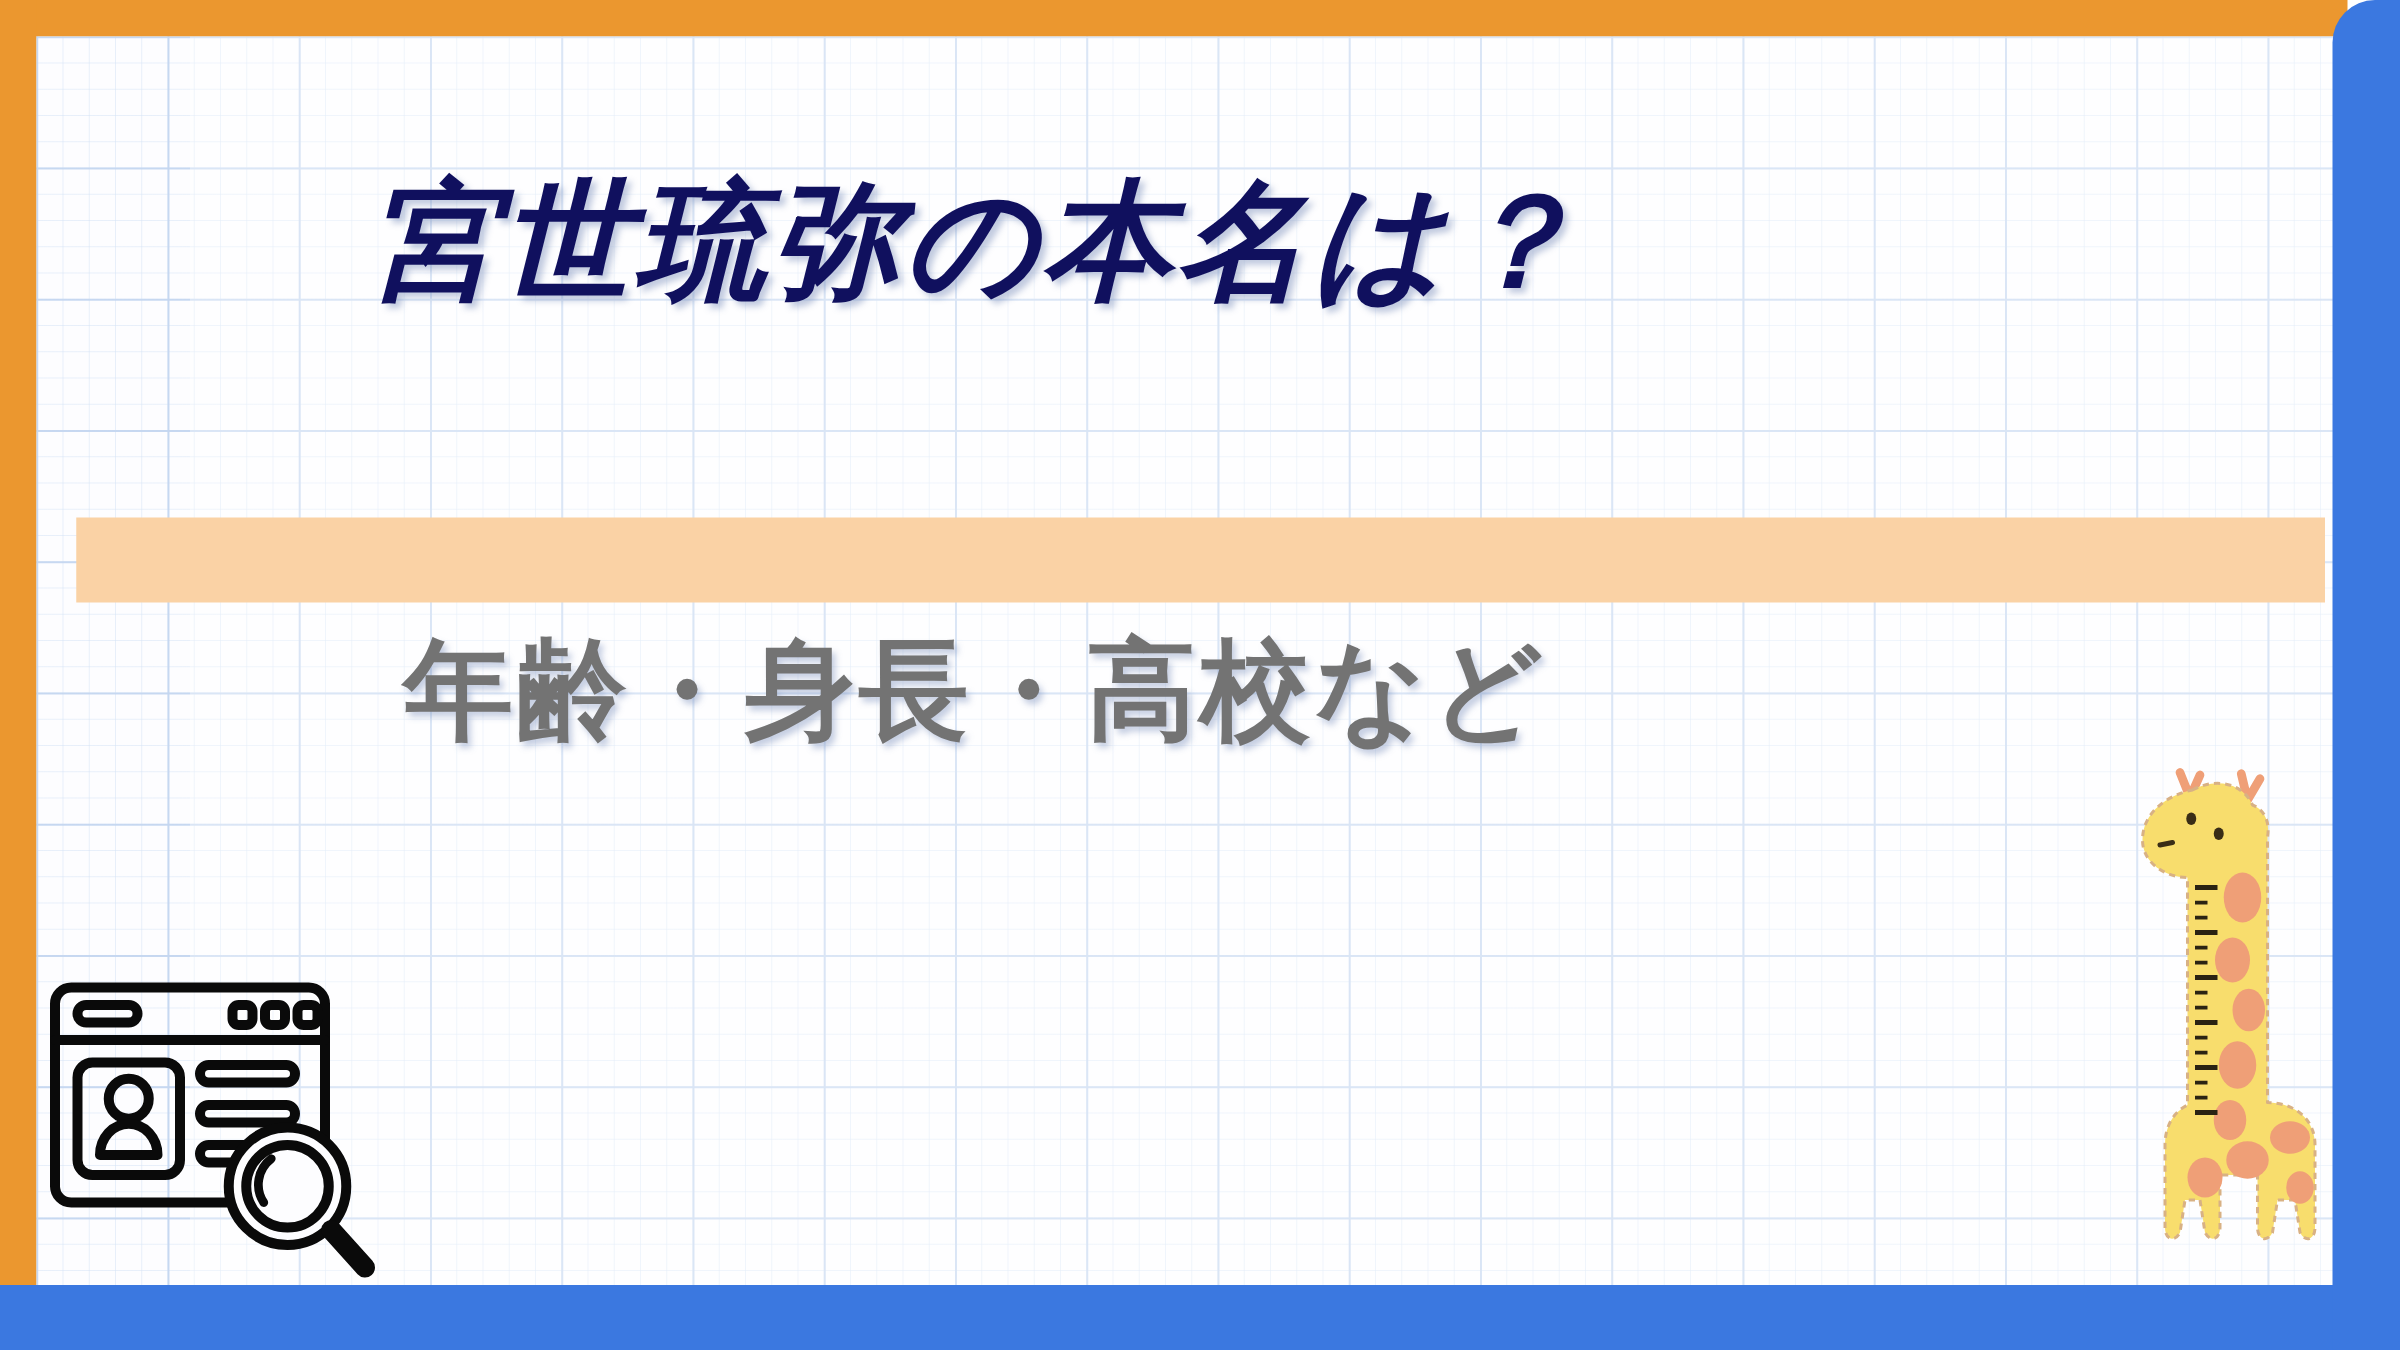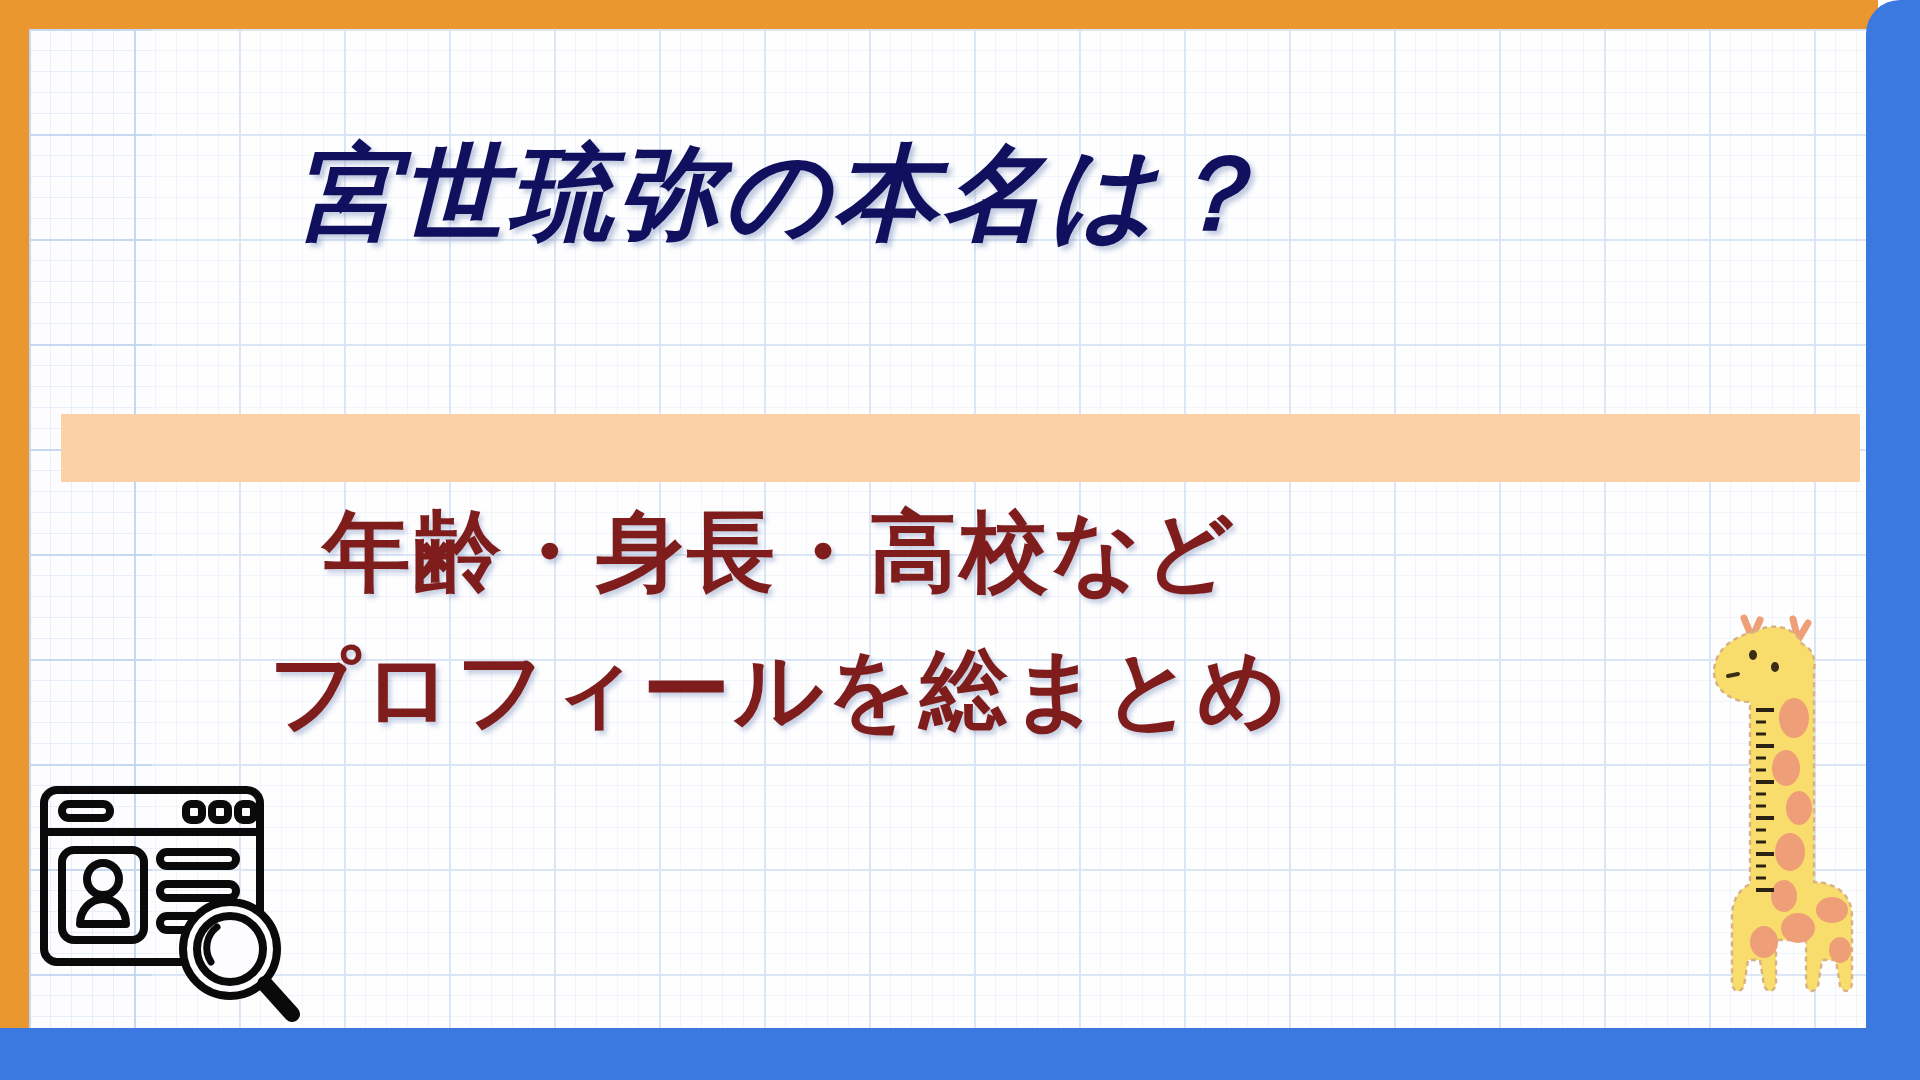--- a/index.html
+++ b/index.html
@@ -125,21 +125,21 @@
   .subline {
     position: absolute;
     left: 0;
     width: 1560px;
     text-align: center;
     font-family: "DejaVu Sans", "Liberation Sans", sans-serif;
     font-weight: 700;
     font-size: 88px;
     line-height: 1.14;
     letter-spacing: 0.035em;
-    color: #7f1d1d;
+    color: #737373;
     text-shadow: 3px 4px 5px rgba(120,140,185,0.42);
     white-space: nowrap;
   }
   .subline.line1 { top: 502px; }
   .subline.line2 { top: 640px; }
 
   
   .icon-idcard {
     position: absolute;
     left: 30px;
@@ -172,21 +172,20 @@
   <div class="band-orange-top"></div>
   <div class="band-orange-left"></div>
   <div class="band-blue-bottom"></div>
   <div class="band-blue-right"></div>
 
   <div class="text-layer">
     <div class="headline">宮世琉弥の本名は？</div>
 
     <div class="subline line1">年齢・身長・高校など</div>
 
-    <div class="subline line2">プロフィールを総まとめ</div>
   </div>
 
   <div class="icon-idcard">
     <svg viewBox="0 0 280 262" width="280" height="262" fill="none" stroke="#0a0a0a" stroke-width="8" stroke-linecap="round" stroke-linejoin="round">
 
       <rect x="14" y="14" width="216" height="172" rx="13" ry="13"></rect>
 
       <line x1="14" y1="56" x2="230" y2="56"></line>
 
       <rect x="32" y="28" width="48" height="14" rx="7" ry="7"></rect>

